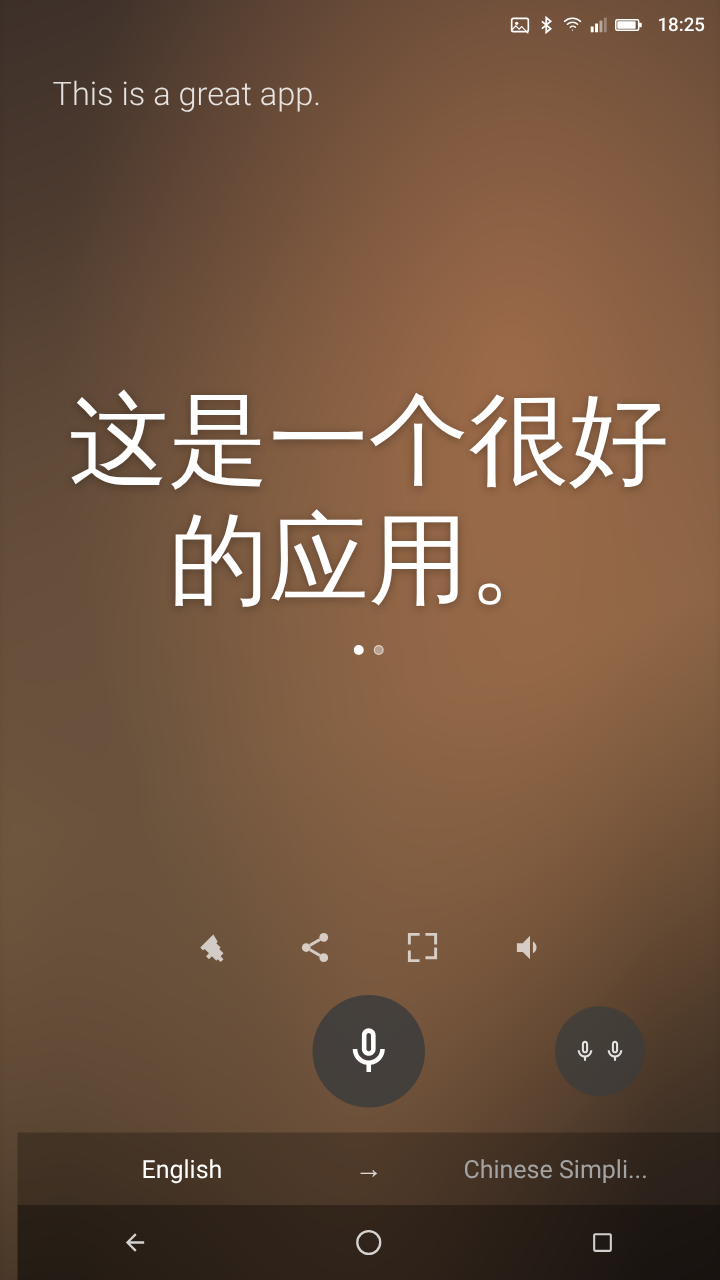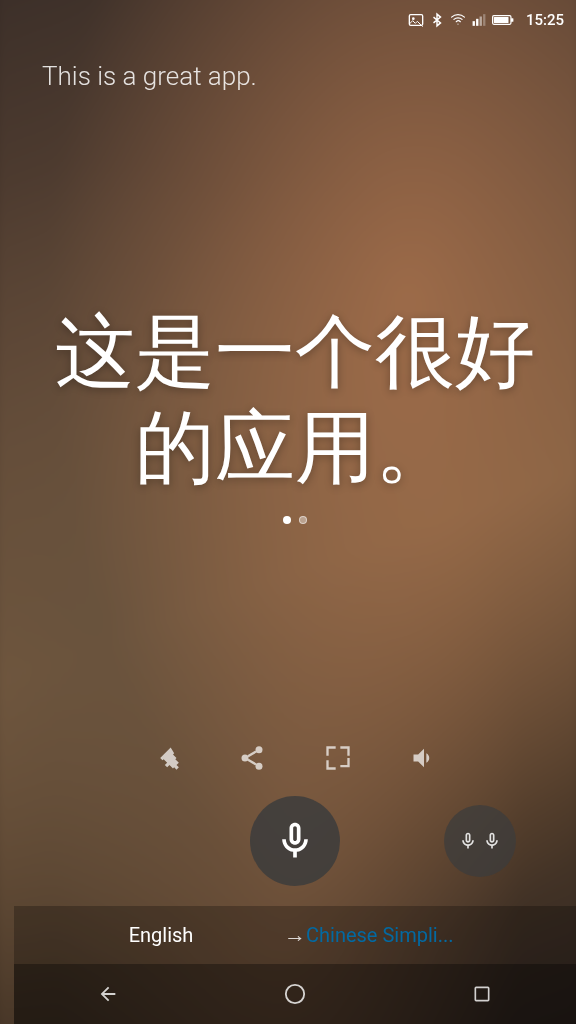--- a/index.html
+++ b/index.html
@@ -181,42 +181,42 @@
       fill: rgba(255,255,255,0.85);
     }
 
     
     .language-bar {
       display: flex;
       align-items: center;
       justify-content: center;
       padding: 16px 24px;
       background: rgba(0,0,0,0.25);
-      gap: 0;
+      gap: 31px;
     }
 
     .lang-text {
       color: white;
       font-size: 20px;
       font-weight: 400;
       flex: 1;
       text-align: center;
     }
 
     .lang-arrow {
       color: rgba(255,255,255,0.8);
       font-size: 22px;
     }
 
     .lang-text-right {
-      color: #0369a1;
+      color: #a3a3a3;
       font-size: 20px;
       font-weight: 400;
       flex: 1;
-      text-align: left;
+      text-align: center;
     }
 
     
     .nav-bar {
       height: 60px;
       background: rgba(0,0,0,0.5);
       display: flex;
       align-items: center;
       justify-content: space-around;
       position: relative;
@@ -256,21 +256,21 @@
       <rect x="1" y="14" width="4" height="8" fill="white"></rect>
       <rect x="7" y="10" width="4" height="12" fill="white"></rect>
       <rect x="13" y="6" width="4" height="16" fill="white" opacity="0.5"></rect>
       <rect x="19" y="2" width="4" height="20" fill="white" opacity="0.3"></rect>
     </svg>
     <svg width="22" height="12" viewBox="0 0 36 16" fill="none">
       <rect x="1" y="1" width="30" height="14" rx="2" stroke="white" stroke-width="2"></rect>
       <rect x="3" y="3" width="24" height="10" rx="1" fill="white"></rect>
       <rect x="31" y="5" width="4" height="6" rx="1" fill="white"></rect>
     </svg>
-    <span class="status-time">15:25</span>
+    <span class="status-time">18:25</span>
   </div>
 </div>
 
 <div class="main-content">
 
   <div class="source-text">This is a great app.</div>
 
   <div class="translation-area">
     <div class="translated-text">这是一个很好的应用。</div>
 

